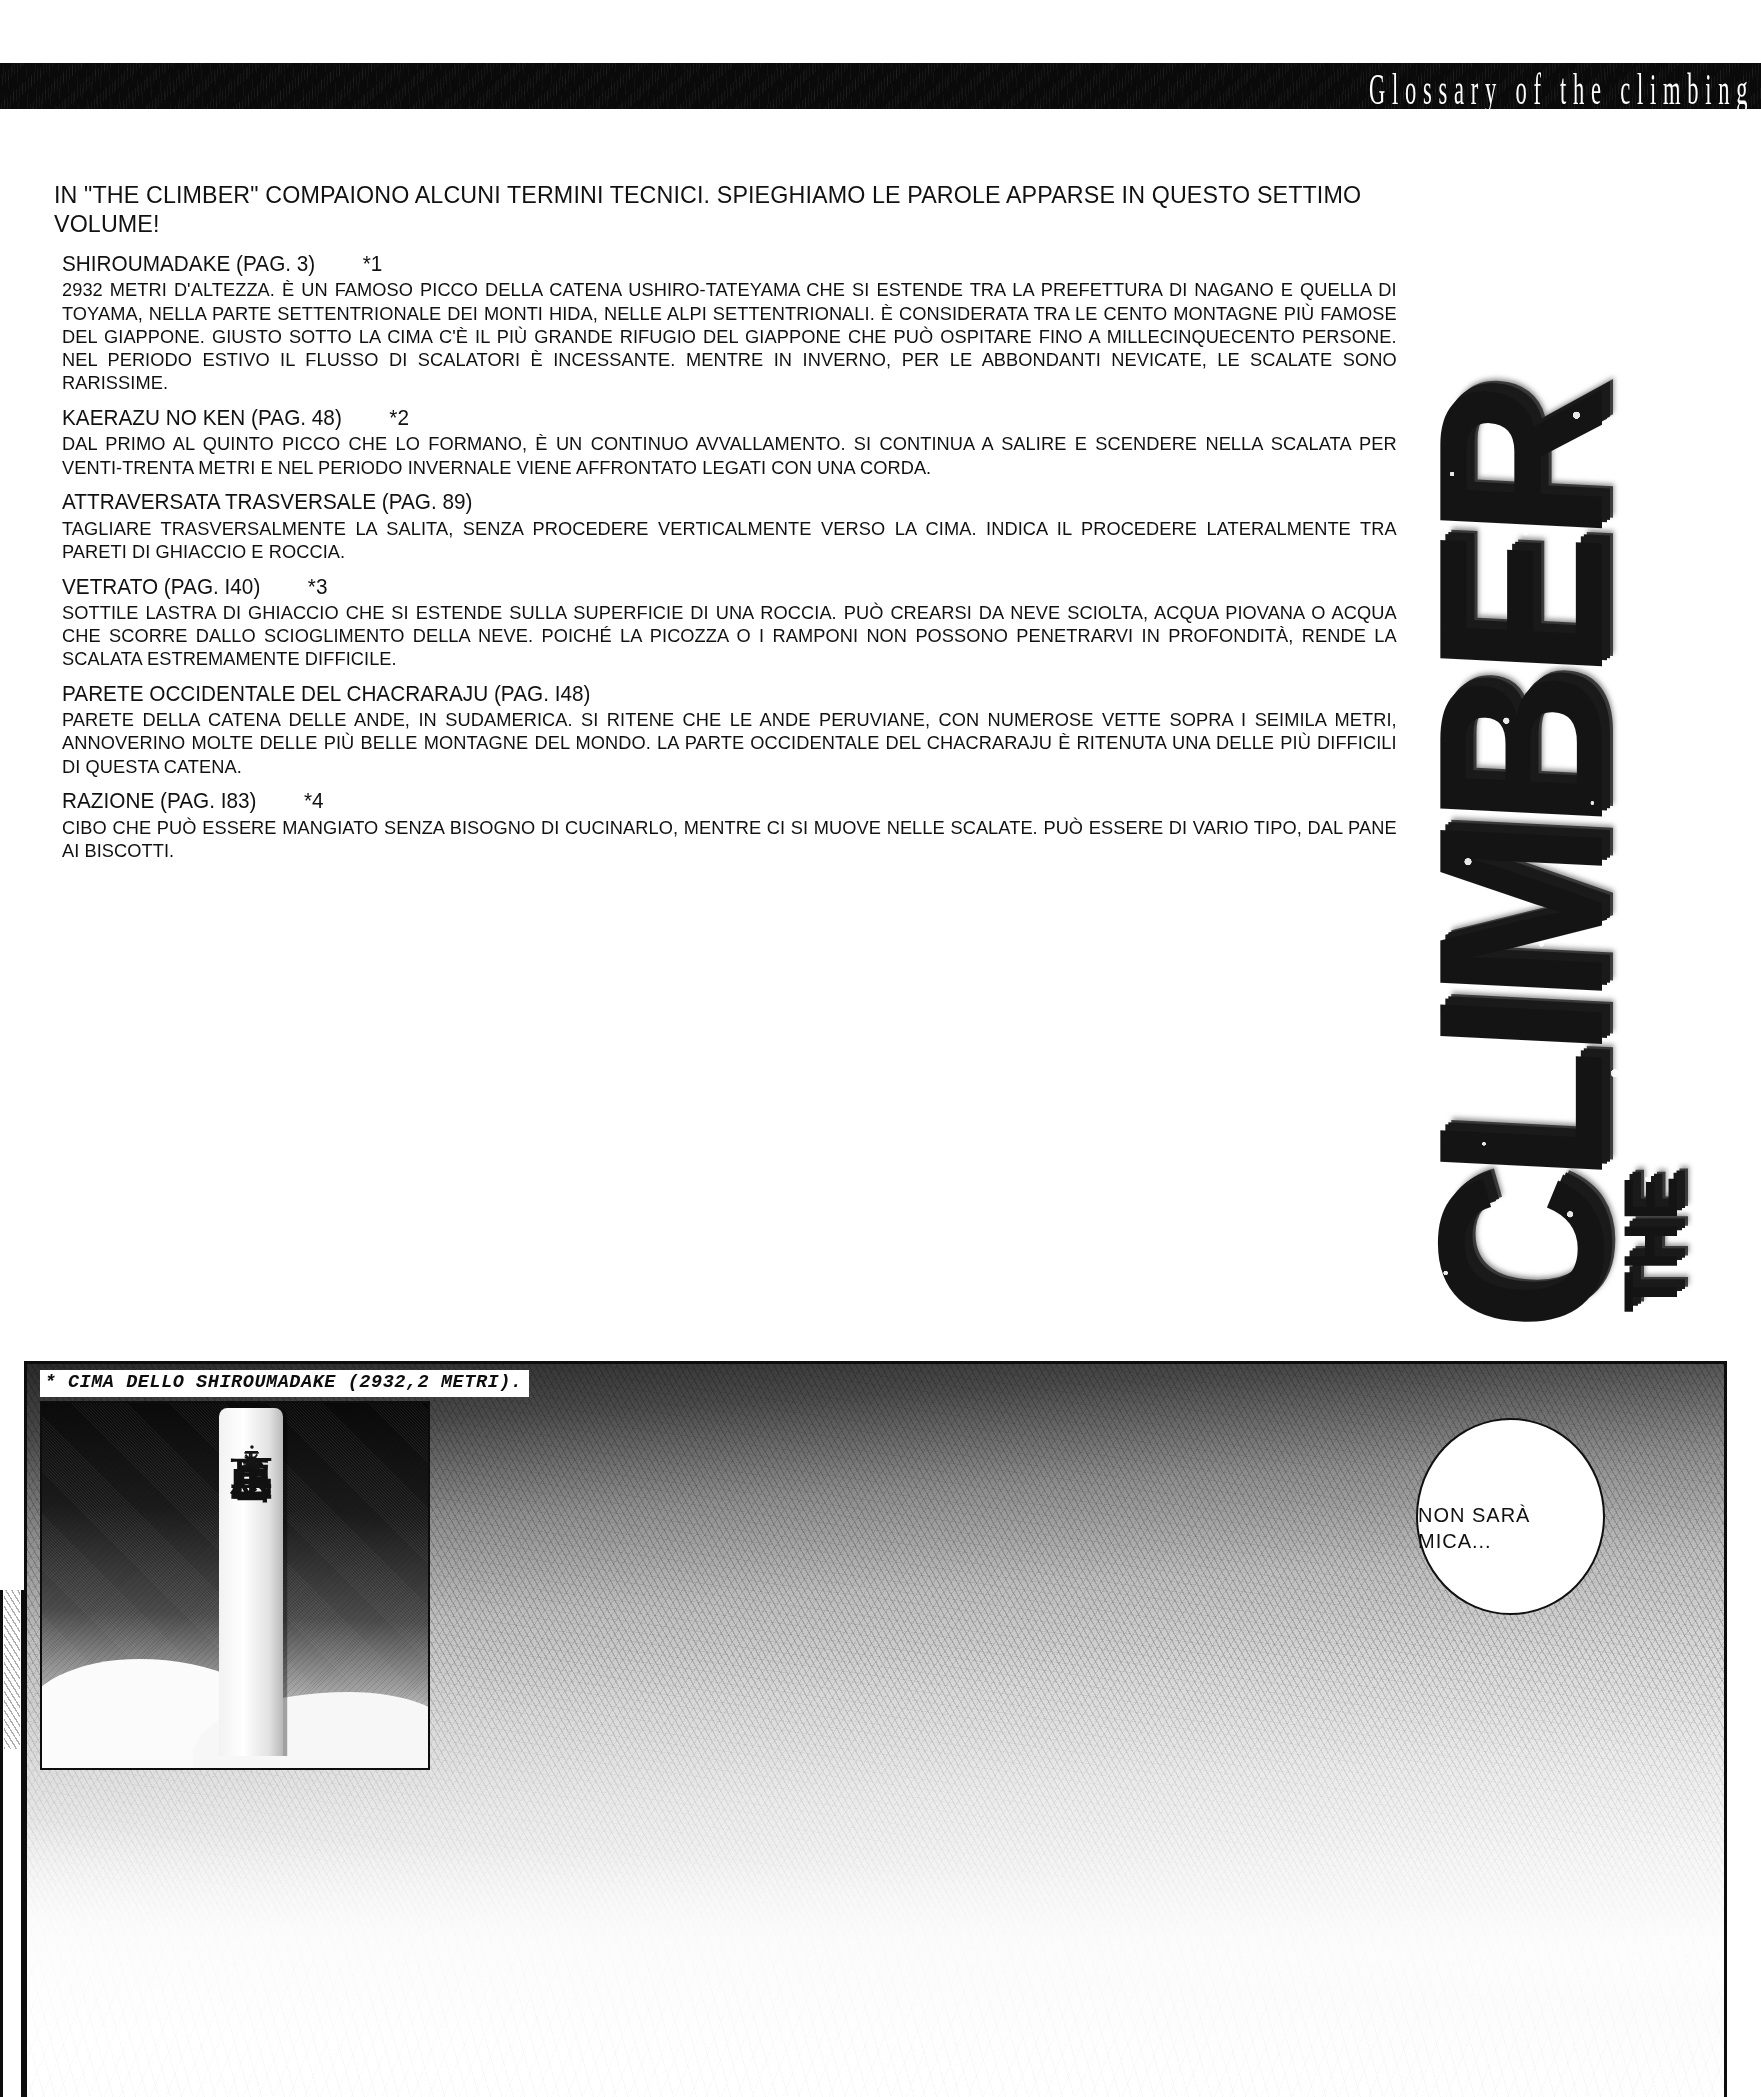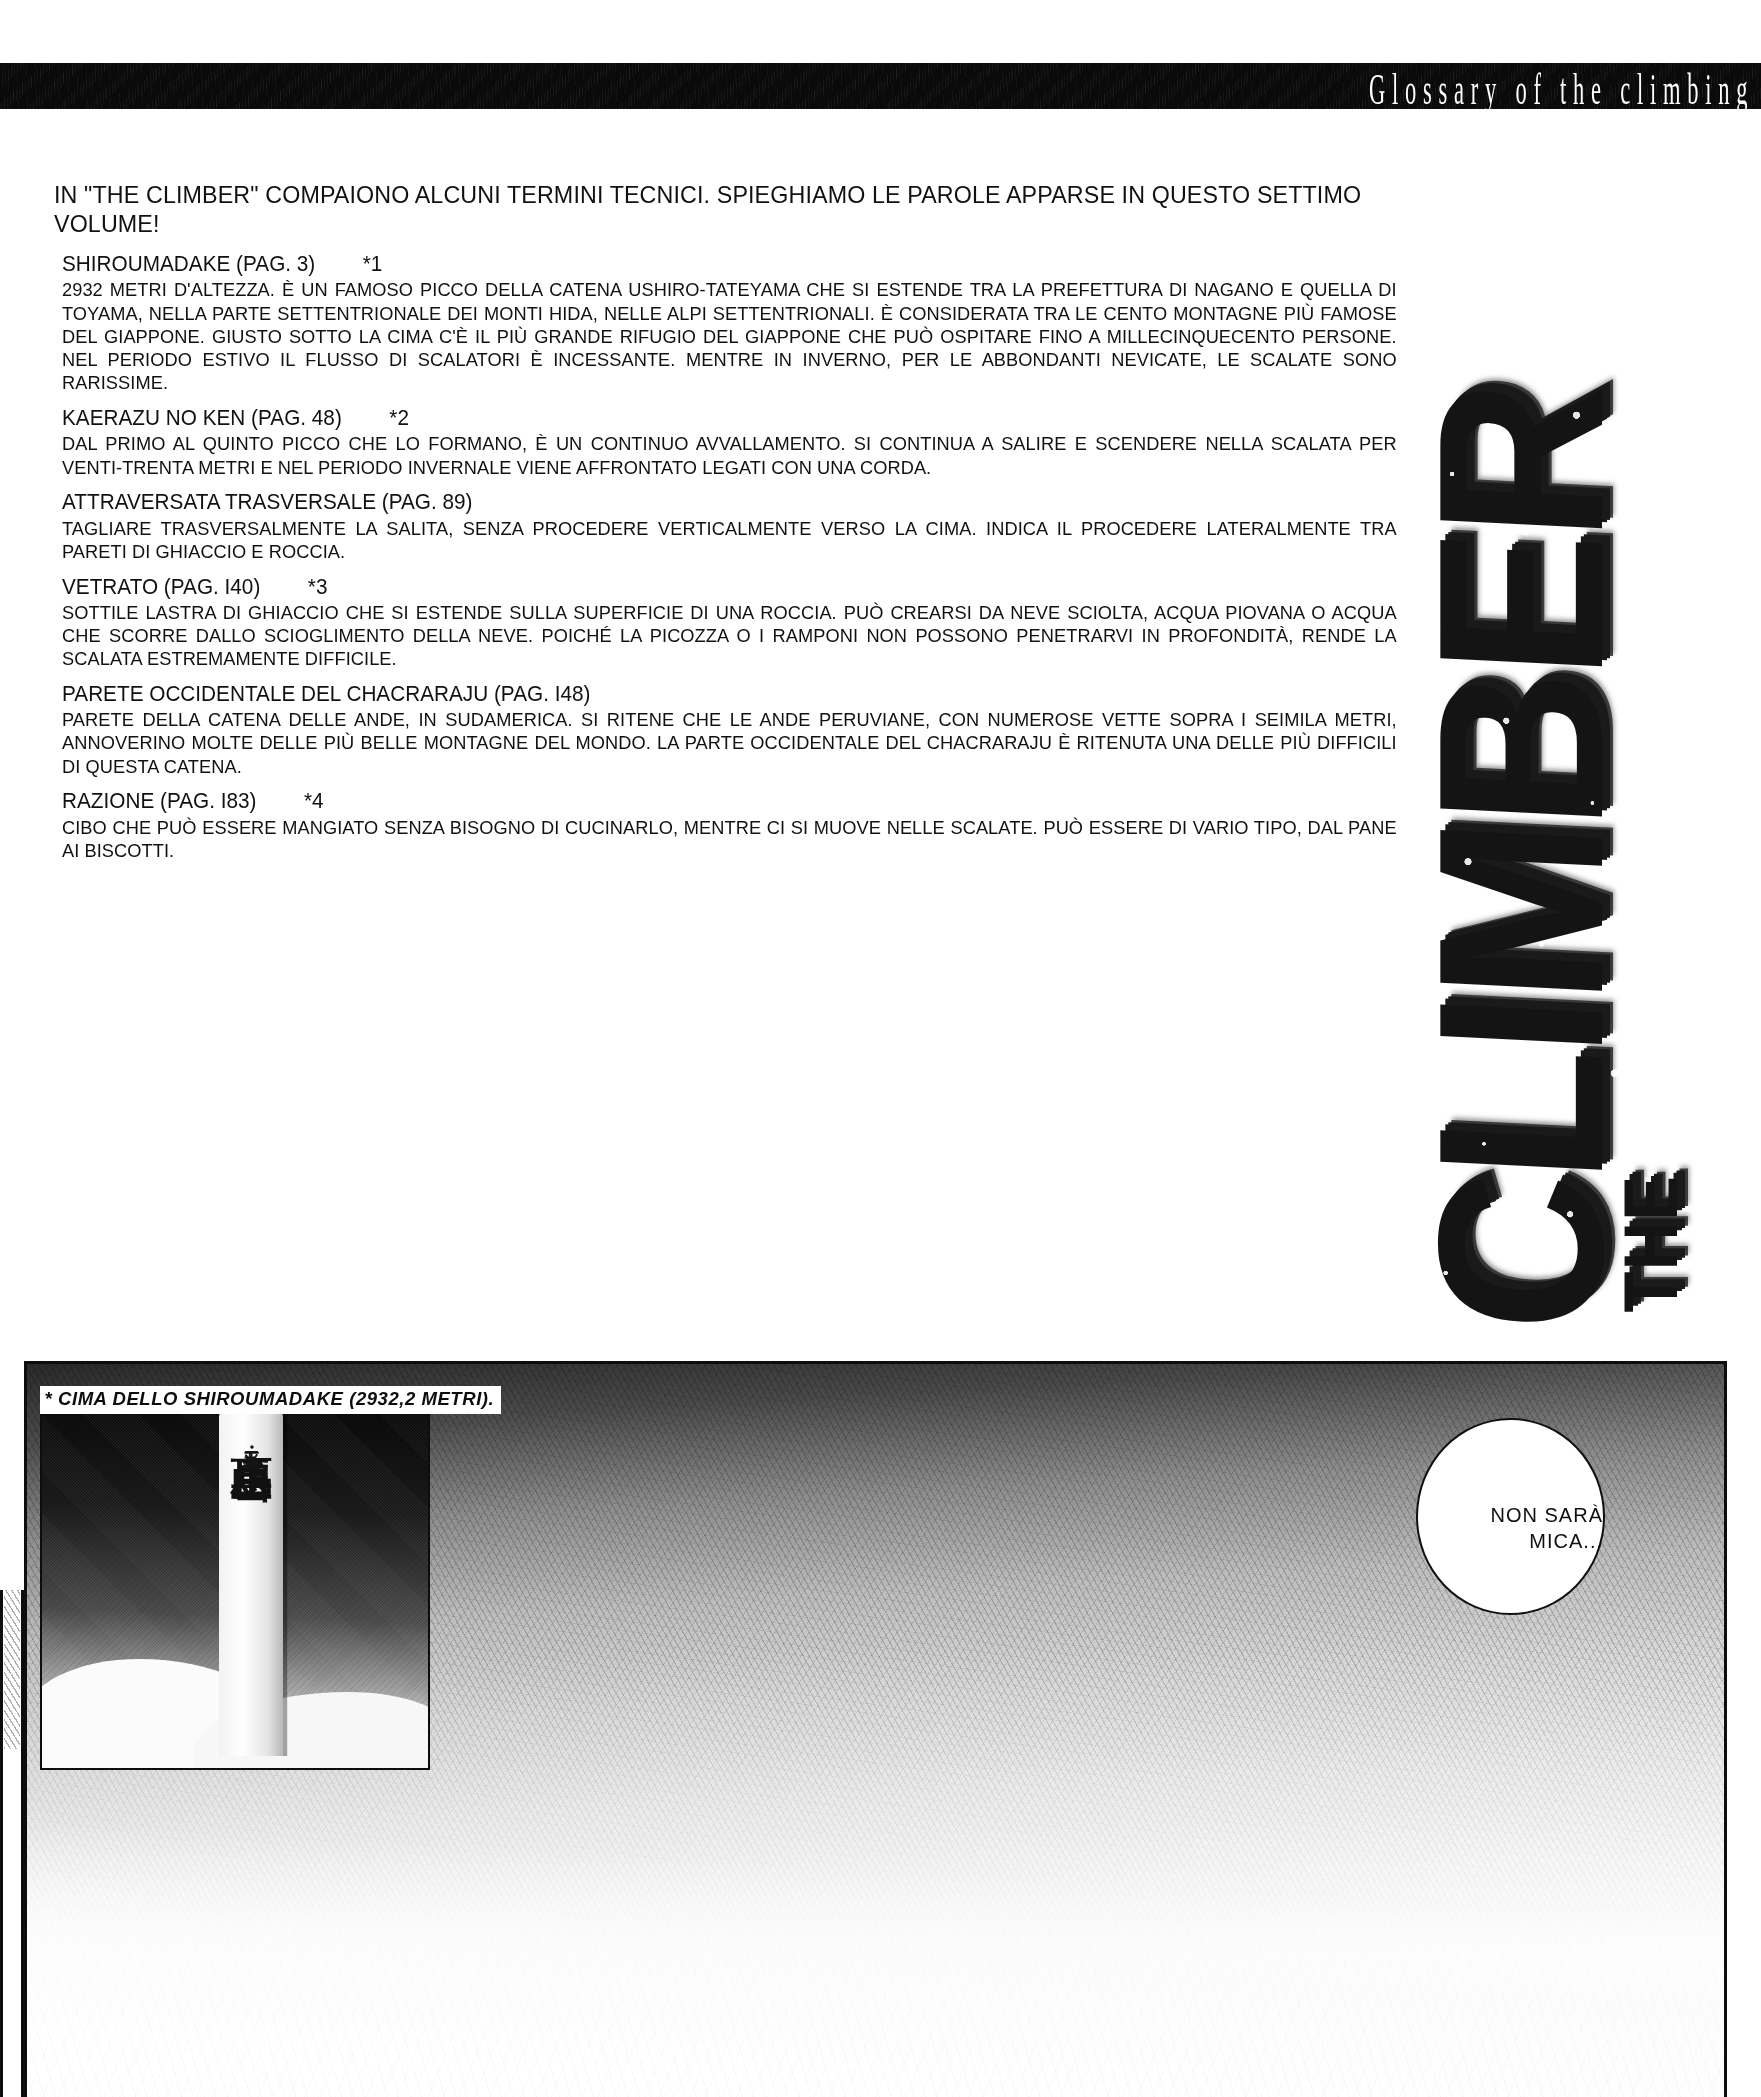--- a/index.html
+++ b/index.html
@@ -190,29 +190,28 @@
     background-image:
       repeating-linear-gradient(74deg, rgba(0,0,0,.22) 0 0.8px, rgba(0,0,0,0) 0.8px 11px),
       repeating-linear-gradient(-68deg, rgba(0,0,0,.16) 0 0.8px, rgba(0,0,0,0) 0.8px 14.3px);
     -webkit-mask-image:linear-gradient(180deg,rgba(0,0,0,0) 0%,rgba(0,0,0,.55) 34%,#000 78%,#000 100%);
             mask-image:linear-gradient(180deg,rgba(0,0,0,0) 0%,rgba(0,0,0,.55) 34%,#000 78%,#000 100%);
   }
 
   
   #panel-caption{
     position:absolute; left:13.4px; top:5.9px;
-    font-family:Liberation Sans, sans-serif;
+    font-family:Liberation Mono, monospace;
     font-style:italic; font-weight:700;
     font-size:18.5px; letter-spacing:.03em;
     color:#0d0d0d;
     background:#ffffff;
     padding:2.5px 6.7px 3.4px 4.2px;
     white-space:nowrap;
     z-index:8;
-    margin-top:16px;
   }
 
   
   #summit-inset{
     position:absolute; left:13.4px; top:37px;
     width:386px; height:365px;
     background:linear-gradient(182deg,#090909 0%,#1b1b1b 30%,#4c4c4c 58%,#9e9e9e 76%,#ededed 92%,#fbfbfb 100%);
     border:2.1px solid #0d0d0d;
     overflow:hidden; z-index:7;
   }
@@ -257,21 +256,21 @@
     background:#f7f7f7; border-radius:60% 40% 0 0; z-index:1;
   }
 
   
   .balloon{
     position:absolute;
     background:#ffffff;
     border:2.1px solid #101010;
     border-radius:50%;
     display:flex; align-items:center; justify-content:center;
-    text-align:right;
+    text-align:left;
     color:#101010;
     font-family:"Liberation Sans", sans-serif;
     font-size:20px; line-height:1.30;
     letter-spacing:.05em;
     z-index:9;
   }
   #balloon-non-sara{
     left:1416px; top:1418px; width:189px; height:197px;
     font-size:20px;
     padding-top:22.7px; box-sizing:border-box;

